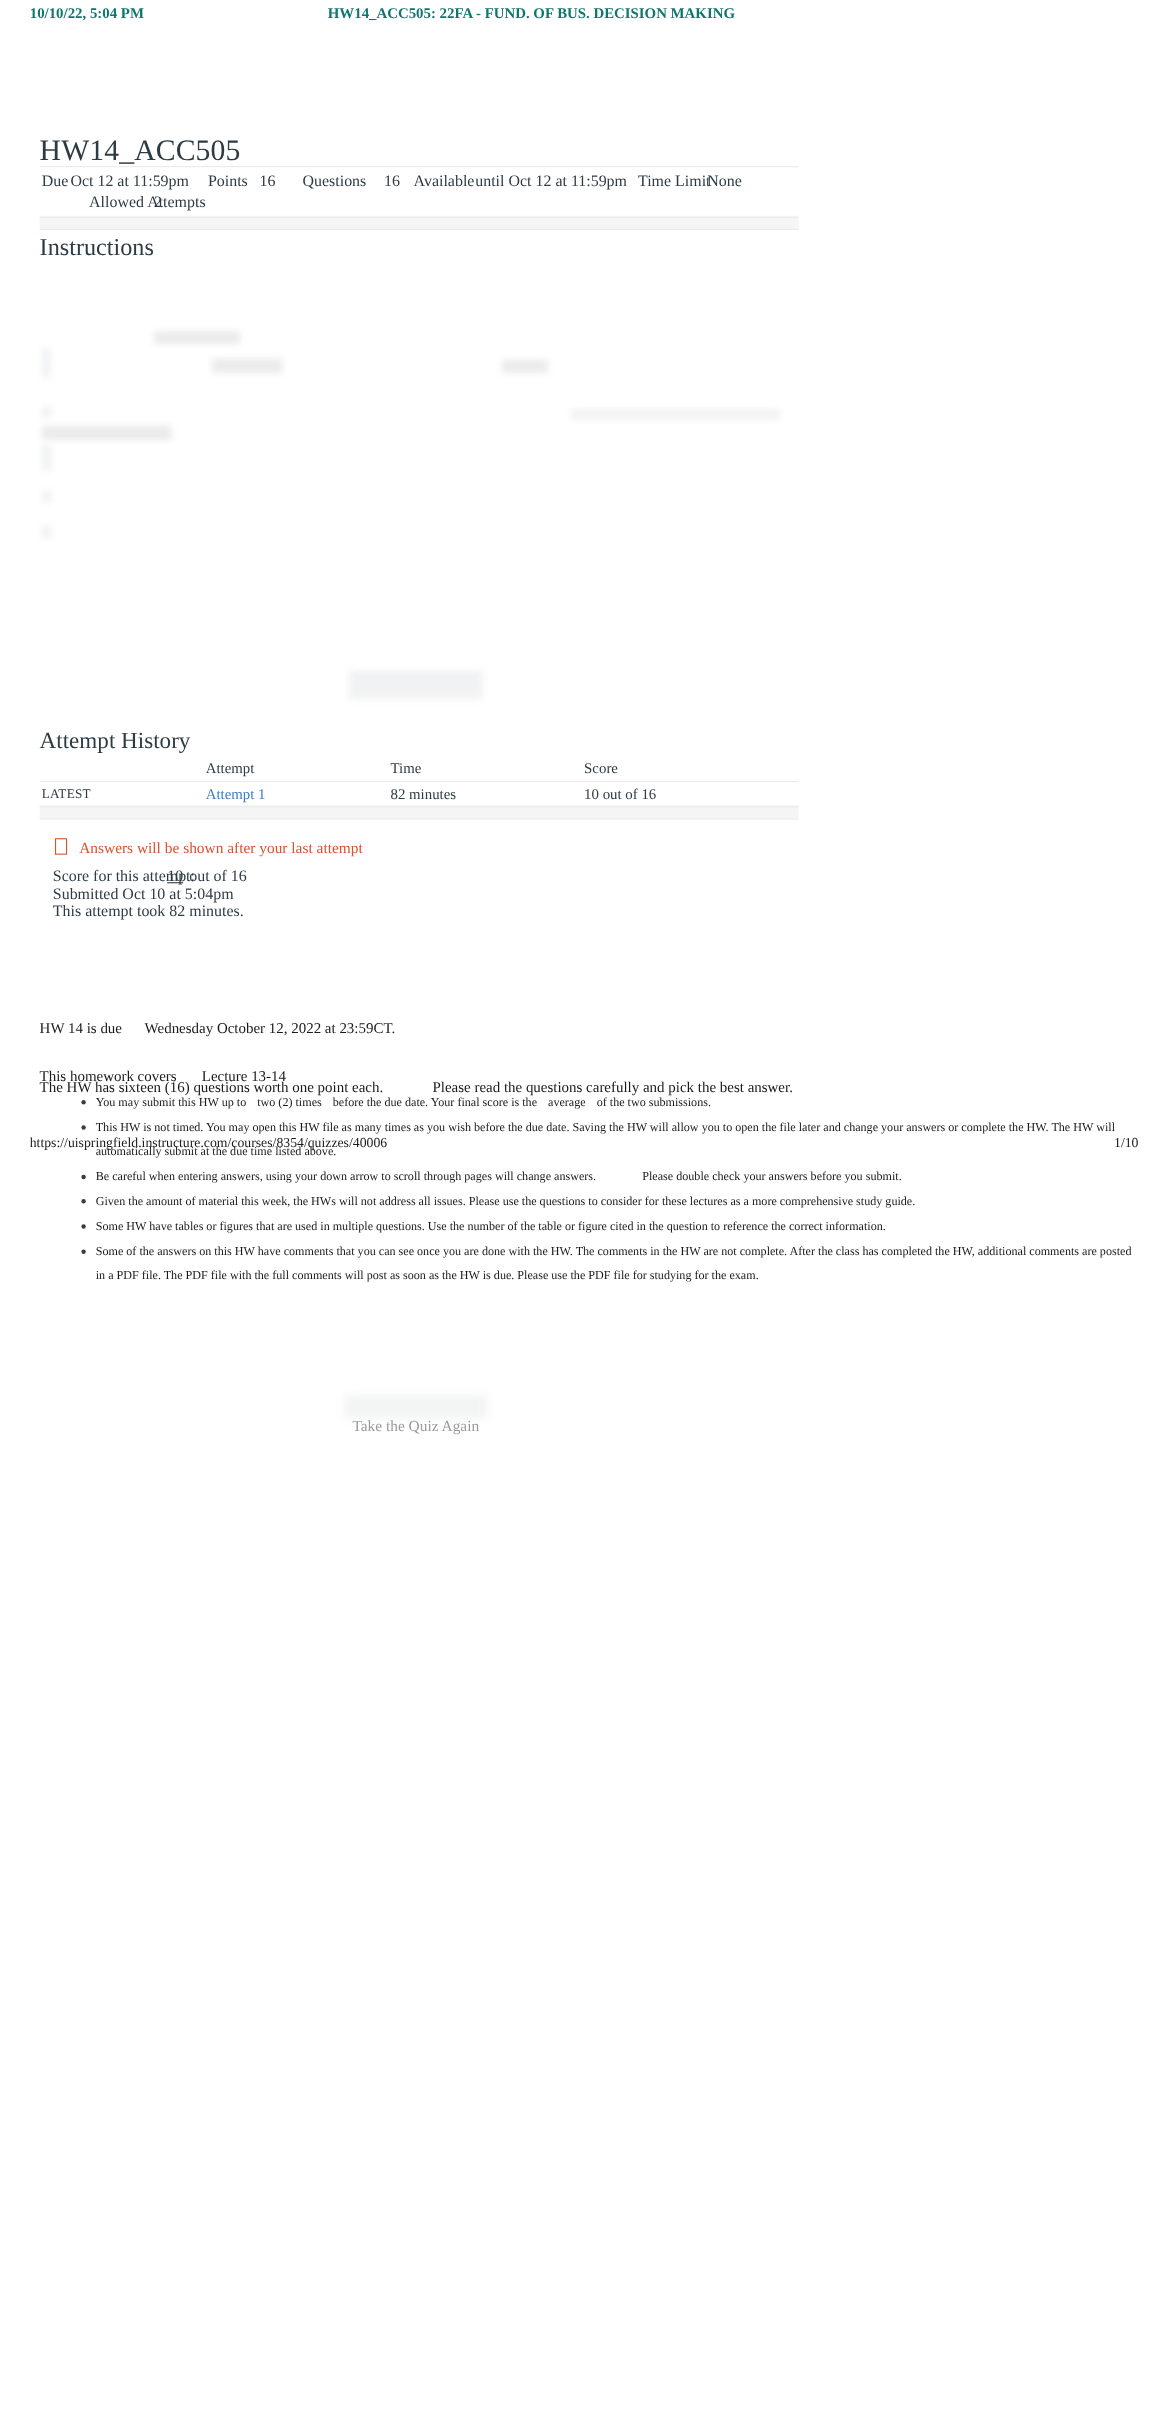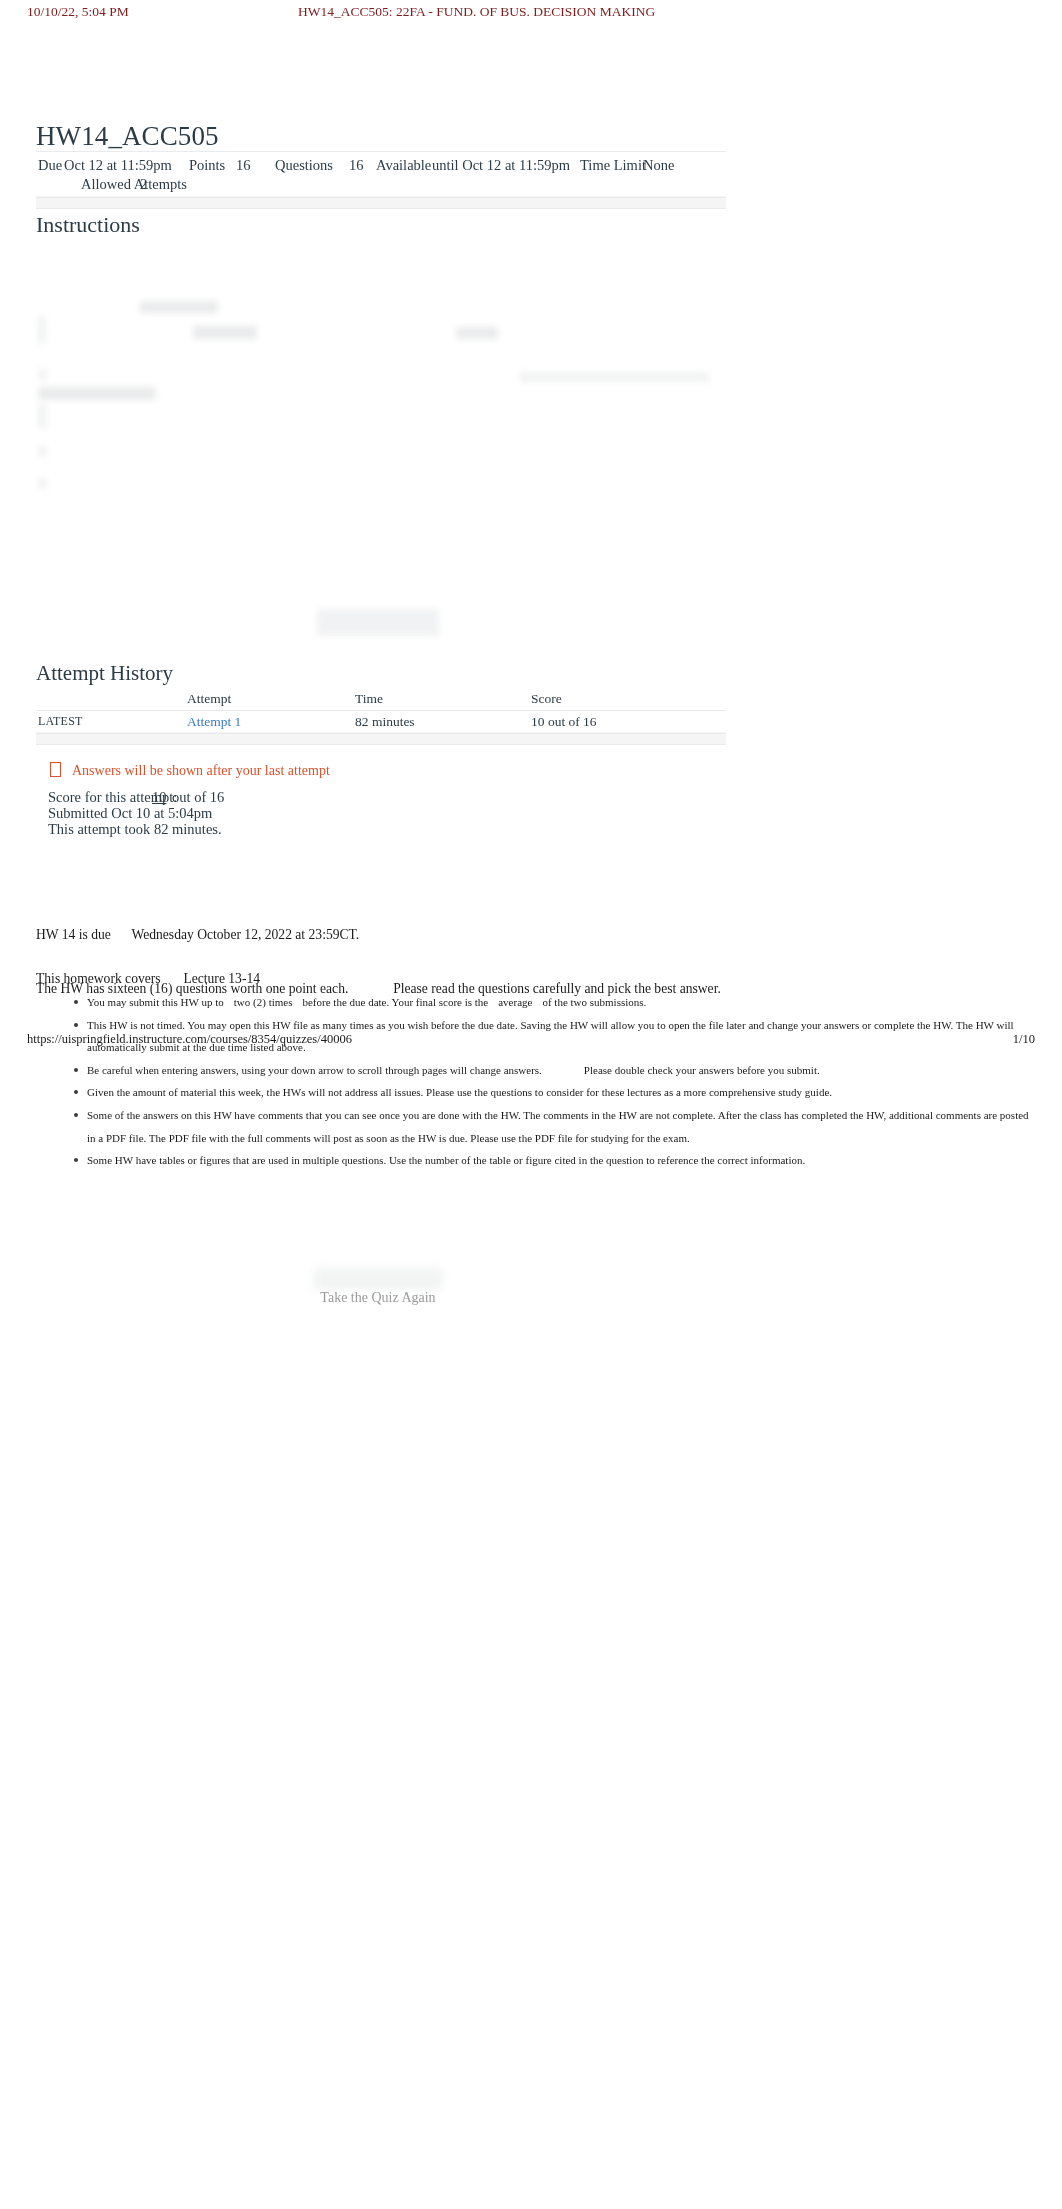--- a/index.html
+++ b/index.html
@@ -18,21 +18,22 @@
   }
 
   
   .print-header {
     position: absolute;
     top: 0px;
     left: 0;
     width: 1062px;
     height: 26px;
     font-size: 13.5px;
-    color: #7f1d1d;
+    color: #0f766e;
+    font-weight: bold;
   }
   .print-header .ph-date {
     position: absolute;
     left: 27px;
     top: 4px;
     white-space: nowrap;
   }
   .print-header .ph-title {
     position: absolute;
     left: 298px;
@@ -420,24 +421,24 @@
   <p class="bullet">
     <span>This HW is not timed. You may open this HW file as many times as you wish before the due date. Saving the HW will allow you to open the file later and change your answers or complete the HW. The HW will automatically submit at the due time listed above.</span>
   </p>
   <p class="bullet">
     <span>Be careful when entering answers, using your down arrow to scroll through pages will change answers.</span><span class="gap"></span><span>Please double check your answers before you submit.</span>
   </p>
   <p class="bullet">
     <span>Given the amount of material this week, the HWs will not address all issues. Please use the questions to consider for these lectures as a more comprehensive study guide.</span>
   </p>
   <p class="bullet">
+    <span>Some HW have tables or figures that are used in multiple questions. Use the number of the table or figure cited in the question to reference the correct information.</span>
+  </p>
+  <p class="bullet">
     <span>Some of the answers on this HW have comments that you can see once you are done with the HW. The comments in the HW are not complete. After the class has completed the HW, additional comments are posted in a PDF file. The PDF file with the full comments will post as soon as the HW is due. Please use the PDF file for studying for the exam.</span>
-  </p>
-  <p class="bullet">
-    <span>Some HW have tables or figures that are used in multiple questions. Use the number of the table or figure cited in the question to reference the correct information.</span>
   </p>
 </div>
 
 <div class="print-footer">
   <span class="pf-url">https://uispringfield.instructure.com/courses/8354/quizzes/40006</span>
   <span class="pf-page">1/10</span>
 </div>
 
 <div class="quiz-again-ghost"></div>
 <div class="quiz-again">Take the Quiz Again</div>

